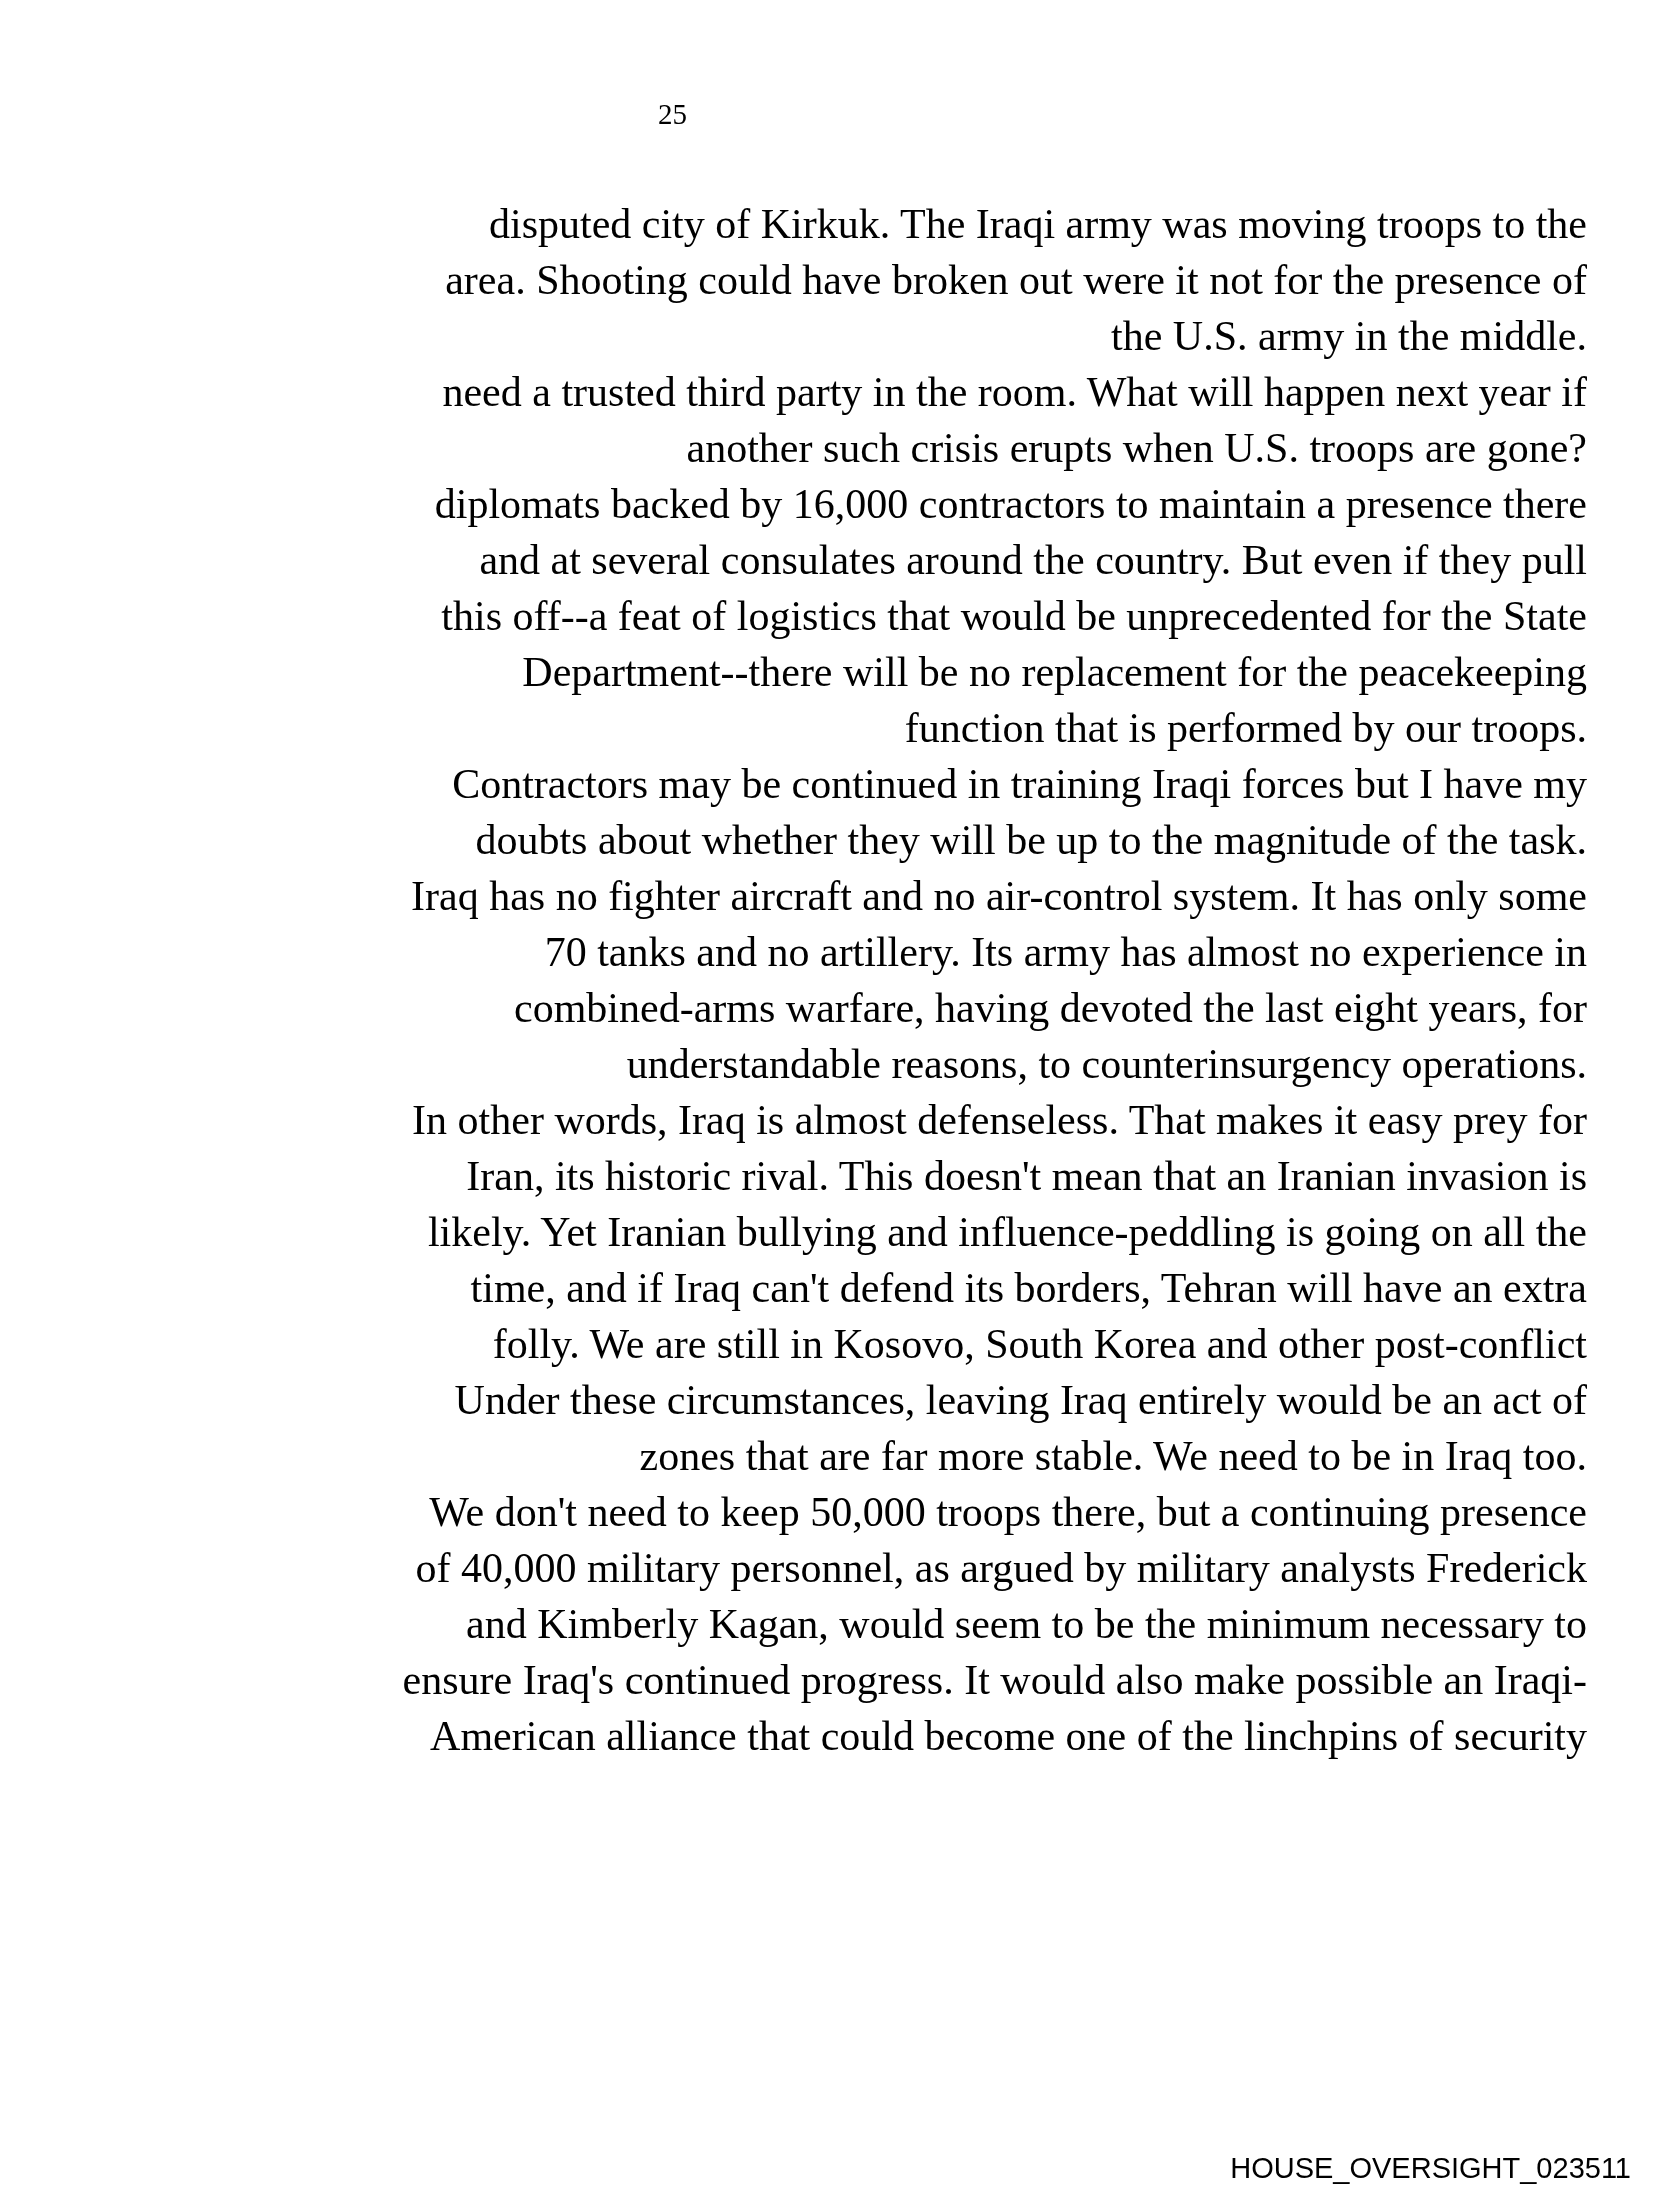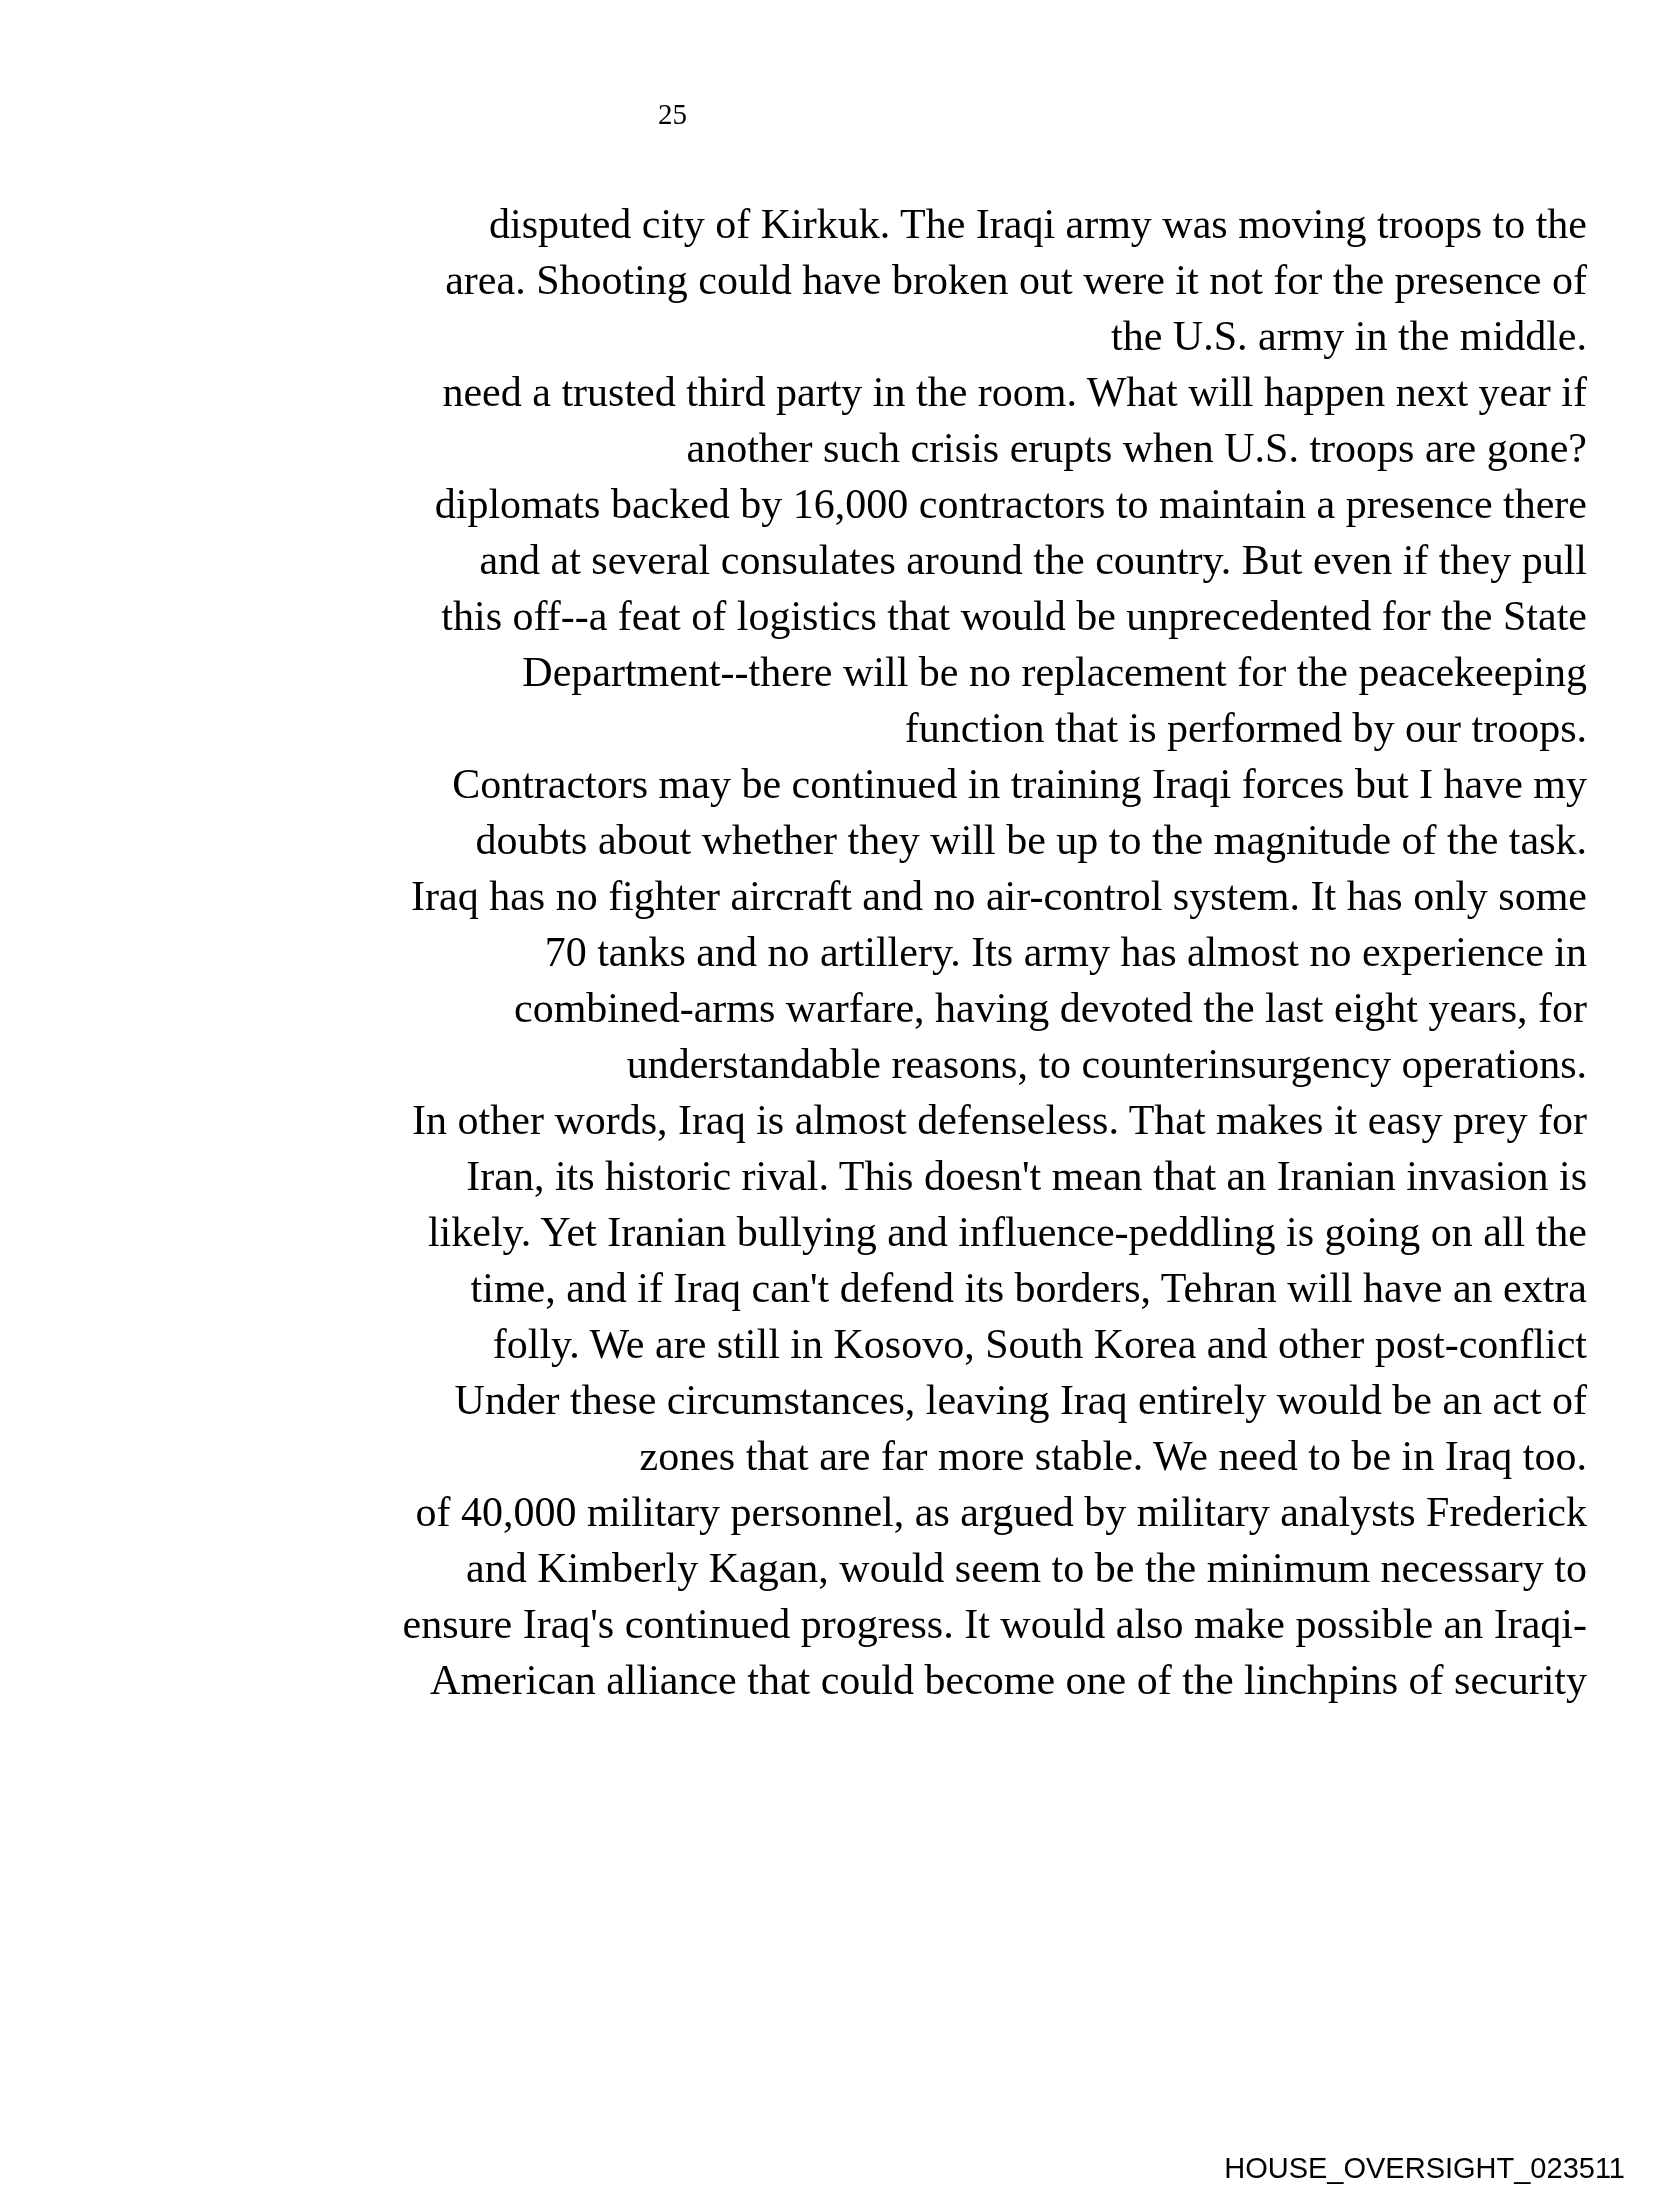--- a/index.html
+++ b/index.html
@@ -39,21 +39,21 @@
       padding: 0;
       text-align: right;
     }
     .line {
       display: block;
       height: 56px;
     }
     .footer-id {
       position: absolute;
       top: 2152px;
-      right: 44px;
+      right: 38px;
       font-family: "Liberation Sans", "DejaVu Sans", sans-serif;
       font-size: 29px;
       line-height: 33px;
       letter-spacing: 0px;
     }
   </style>
 </head>
 <body>
 
 <div class="page-number">25</div>
@@ -88,20 +88,21 @@
     <span class="line">Iran, its historic rival. This doesn't mean that an Iranian invasion is</span>
     <span class="line">likely. Yet Iranian bullying and influence-peddling is going on all the</span>
     <span class="line">time, and if Iraq can't defend its borders, Tehran will have an extra</span>
   </div>
   <div class="paragraph">
     <span class="line">folly. We are still in Kosovo, South Korea and other post-conflict</span>
     <span class="line">Under these circumstances, leaving Iraq entirely would be an act of</span>
     <span class="line">zones that are far more stable. We need to be in Iraq too.</span>
   </div>
   <div class="paragraph">
+    <span class="line">We don't need to keep 50,000 troops there, but a continuing presence</span>
     <span class="line">of 40,000 military personnel, as argued by military analysts Frederick</span>
     <span class="line">and Kimberly Kagan, would seem to be the minimum necessary to</span>
     <span class="line">ensure Iraq's continued progress. It would also make possible an Iraqi-</span>
     <span class="line">American alliance that could become one of the linchpins of security</span>
   </div>
 </div>
 
 <div class="footer-id">HOUSE_OVERSIGHT_023511</div>
 
 

